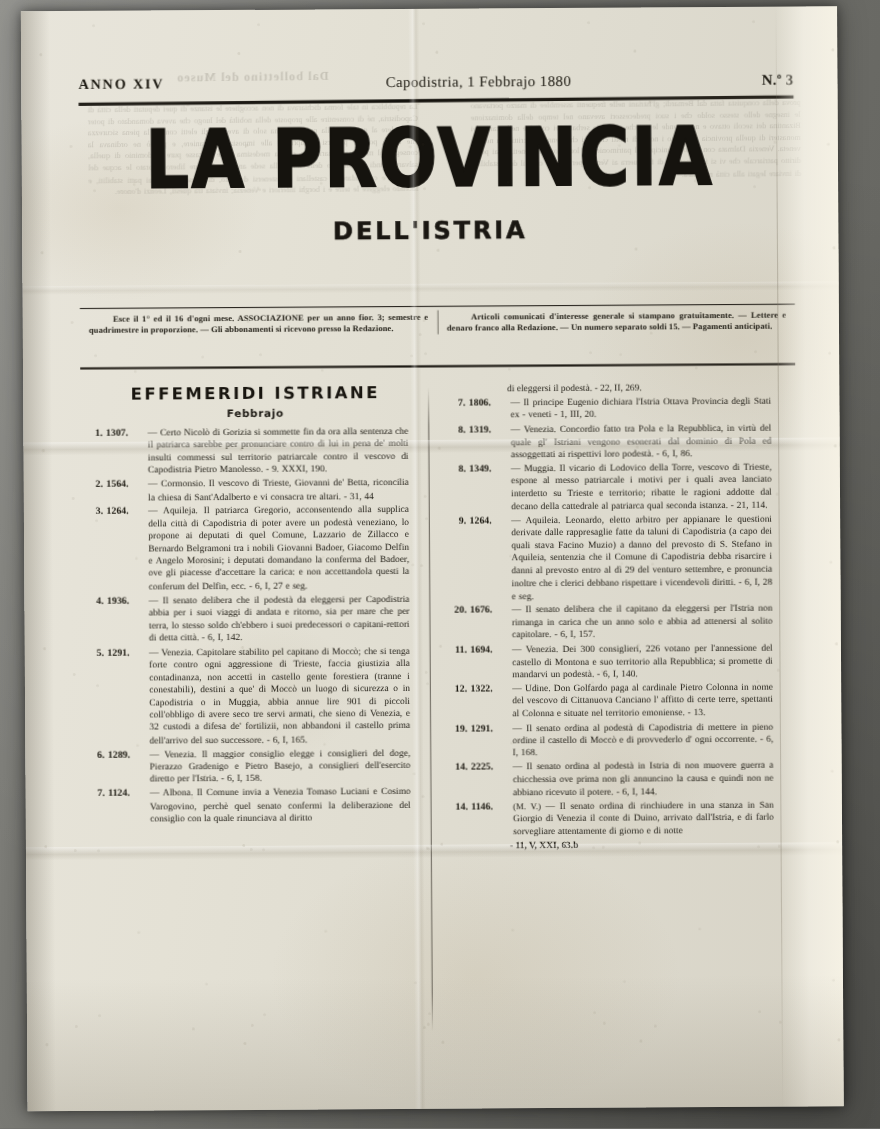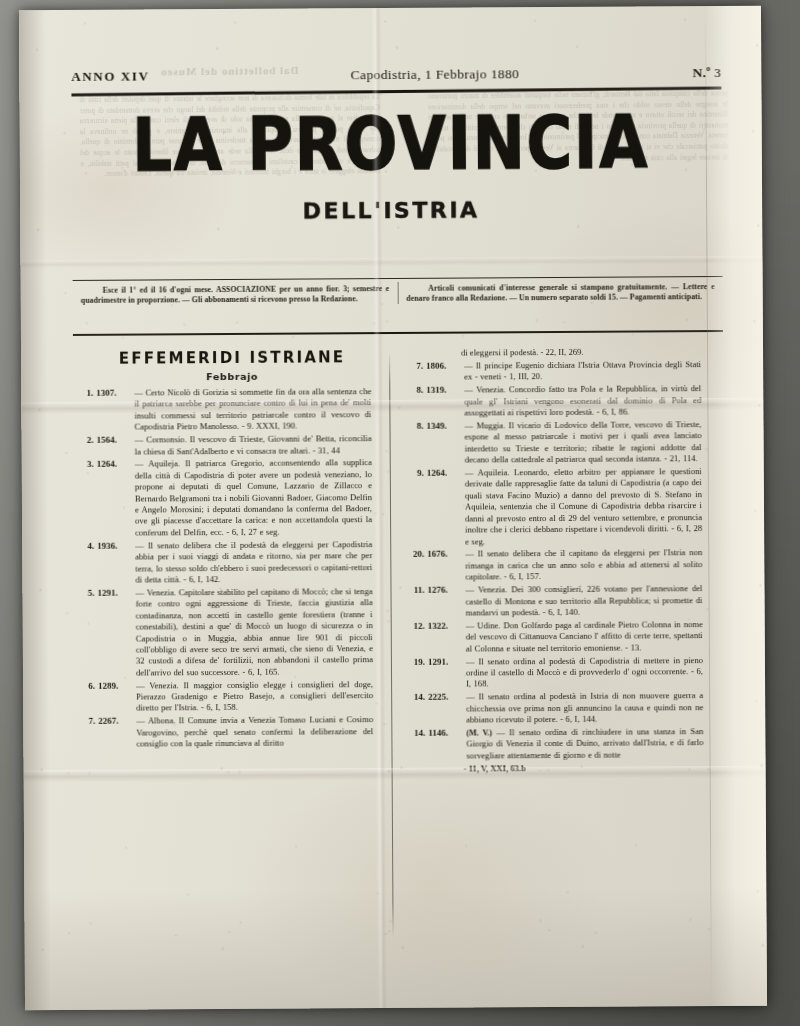--- a/index.html
+++ b/index.html
@@ -119,21 +119,21 @@
   .col.left{left:0;}
   .col.right{left:330px;top:-38px;height:600px;}
   .col-divider{position:absolute;left:316px;top:-34px;width:1px;height:586px;
         background:linear-gradient(180deg,rgba(45,40,32,0),rgba(45,40,32,.65) 6%,rgba(45,40,32,.6) 94%,rgba(45,40,32,0));}
 
   .entry{display:flex;margin-bottom:1.5px;font-size:8.6px;line-height:11.4px;}
   .entry .num{flex:0 0 20px;text-align:right;font-weight:bold;font-size:9px;
         padding-right:3px;white-space:nowrap;}
   .entry .yr{flex:0 0 38px;font-weight:bold;font-size:9px;white-space:nowrap;}
   .entry .txt{flex:1;text-align:justify;hyphens:auto;word-spacing:.4px;}
-  .entry .mv{font-size:8px;font-weight:bold;}
+  .entry .mv{font-size:8px;font-weight:normal;}
   .contline{font-size:8.6px;line-height:11.4px;text-align:justify;
         padding-left:58px;margin-bottom:1.5px;}
   .tailline{font-size:8.6px;line-height:11.4px;padding-left:58px;font-weight:bold;}
 
   
   .ink{filter:blur(.12px);}
   .noise{position:absolute;inset:0;pointer-events:none;opacity:.30;
         background-image:
           radial-gradient(circle at 10% 22%, rgba(90,78,54,.30) 0 1px, transparent 1.6px),
           radial-gradient(circle at 44% 9%, rgba(90,78,54,.22) 0 1px, transparent 1.6px),
@@ -218,21 +218,21 @@
               <span class="yr">1291.</span>
               <span class="txt"><span>— Venezia. Capitolare stabilito pel capitano di Moccò; che si tenga forte contro ogni aggressione di Trieste, faccia giustizia alla contadinanza, non accetti in castello gente forestiera (tranne i conestabili), destini a que' di Moccò un luogo di sicurezza o in Capodistria o in Muggia, abbia annue lire 901 di piccoli coll'obbligo di avere seco tre servi armati, che sieno di Venezia, e 32 custodi a difesa de' fortilizii, non abbandoni il castello prima dell'arrivo del suo successore. - 6, I, 165.</span></span>
             </div>
             <div class="entry">
               <span class="num">6.</span>
               <span class="yr">1289.</span>
               <span class="txt"><span>— Venezia. Il maggior consiglio elegge i consiglieri del doge, Pierazzo Gradenigo e Pietro Basejo, a consiglieri dell'esercito diretto per l'Istria. - 6, I, 158.</span></span>
             </div>
             <div class="entry">
               <span class="num">7.</span>
-              <span class="yr">2267.</span>
+              <span class="yr">1124.</span>
               <span class="txt"><span>— Albona. Il Comune invia a Venezia Tomaso Luciani e Cosimo Varogovino, perchè quel senato confermi la deliberazione del consiglio con la quale rinunciava al diritto</span></span>
             </div>
           </div>
         <div class="col right" id="col-right">
             <div class="contline">di eleggersi il podestà. - 22, II, 269.</div>
             <div class="entry">
               <span class="num">7.</span>
               <span class="yr">1806.</span>
               <span class="txt"><span>— Il principe Eugenio dichiara l'Istria Ottava Provincia degli Stati ex - veneti - 1, III, 20.</span></span>
             </div>
@@ -251,21 +251,21 @@
               <span class="yr">1264.</span>
               <span class="txt"><span>— Aquileia. Leonardo, eletto arbitro per appianare le questioni derivate dalle rappresaglie fatte da taluni di Capodistria (a capo dei quali stava Facino Muzio) a danno del prevosto di S. Stefano in Aquileia, sentenzia che il Comune di Capodistria debba risarcire i danni al prevosto entro al dì 29 del venturo settembre, e pronuncia inoltre che i clerici debbano rispettare i vicendevoli diritti. - 6, I, 28 e seg.</span></span>
             </div>
             <div class="entry">
               <span class="num">20.</span>
               <span class="yr">1676.</span>
               <span class="txt"><span>— Il senato delibera che il capitano da eleggersi per l'Istria non rimanga in carica che un anno solo e abbia ad attenersi al solito capitolare. - 6, I, 157.</span></span>
             </div>
             <div class="entry">
               <span class="num">11.</span>
-              <span class="yr">1276.</span>
+              <span class="yr">1694.</span>
               <span class="txt"><span>— Venezia. Dei 300 consiglieri, 226 votano per l'annessione del castello di Montona e suo territorio alla Repubblica; si promette di mandarvi un podestà. - 6, I, 140.</span></span>
             </div>
             <div class="entry">
               <span class="num">12.</span>
               <span class="yr">1322.</span>
               <span class="txt"><span>— Udine. Don Golfardo paga al cardinale Pietro Colonna in nome del vescovo di Cittanuova Canciano l' affitto di certe terre, spettanti al Colonna e situate nel territorio emoniense. - 13.</span></span>
             </div>
             <div class="entry">
               <span class="num">19.</span>
               <span class="yr">1291.</span>

